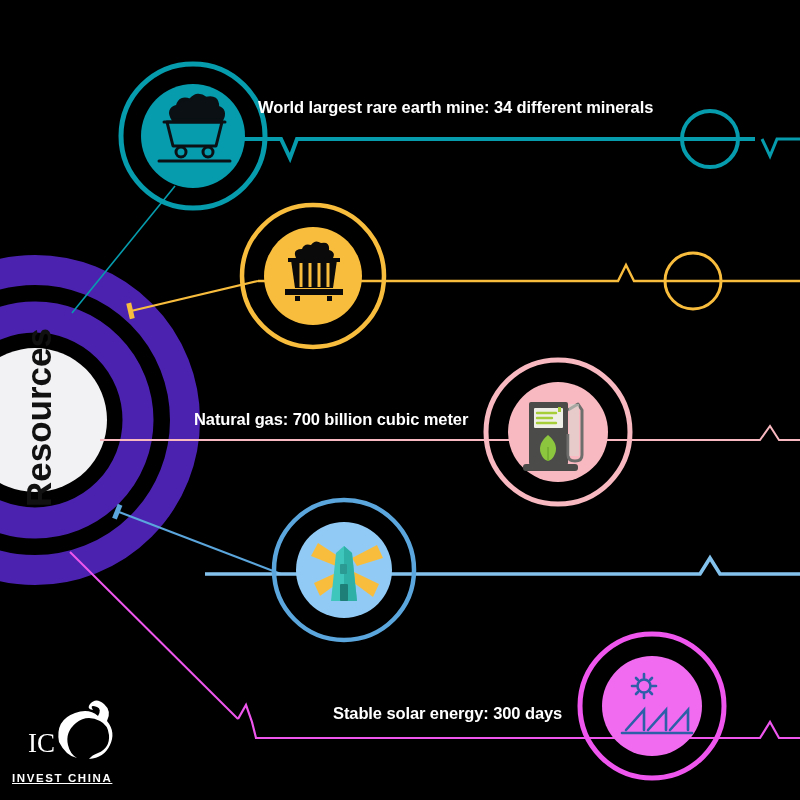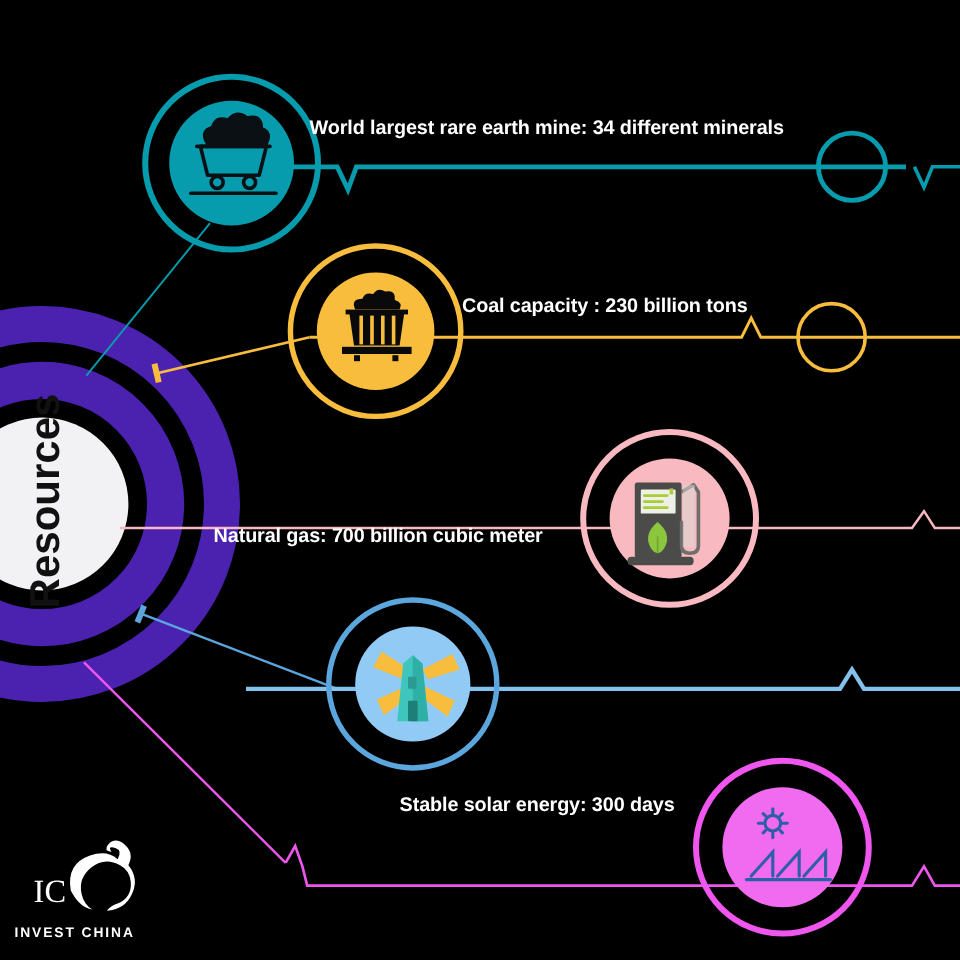--- a/index.html
+++ b/index.html
@@ -194,22 +194,21 @@
     <g>
       <path d="M59 742 q-4 -22 16 -29 q14 -5 23 3 q4 -7 -1 -9 q-8 -3 -4 3 q-7 -1 -3 -6 q6 -7 14 0 q8 7 3 17 q9 11 3 24 q-6 13 -21 14 q3 -4 9 -6 q12 -5 11 -18 q-1 -10 -9 -14 q-13 -7 -24 2 q-11 9 -8 22 q2 9 9 13 q-11 -2 -18 -16 Z" fill="#FFFFFF"></path>
       <text x="28" y="752" font-family="Liberation Serif, serif" font-size="27" fill="#FFFFFF">IC</text>
     </g>
   </svg>
 
   <div class="hub-text" style="left:-67px; top:400px; width:210px; text-align:center;">Resources</div>
 
   <div class="label" style="left:258px; top:99px;">World largest rare earth mine: 34 different minerals</div>
 
-  <div class="label" style="left:385px; top:247px;">Coal capacity : 230 billion tons</div>
-
-  <div class="label" style="left:178px; top:411px;margin-top:28px;">Natural gas: 700 billion cubic meter</div>
-
-
-  <div class="label" style="left:333px; top:663px;text-align:right;">Stable solar energy: 300 days</div>
-
-  <div class="brand-text" style="left:12px; top:772px;">INVEST CHINA</div>
+
+  <div class="label" style="left:194px; top:411px;">Natural gas: 700 billion cubic meter</div>
+
+
+  <div class="label" style="left:333px; top:705px;text-align:right;">Stable solar energy: 300 days</div>
+
+  <div class="brand-text" style="left:12px; top:772px;text-decoration:underline;">INVEST CHINA</div>
 
 </div>
 
 </body></html>

